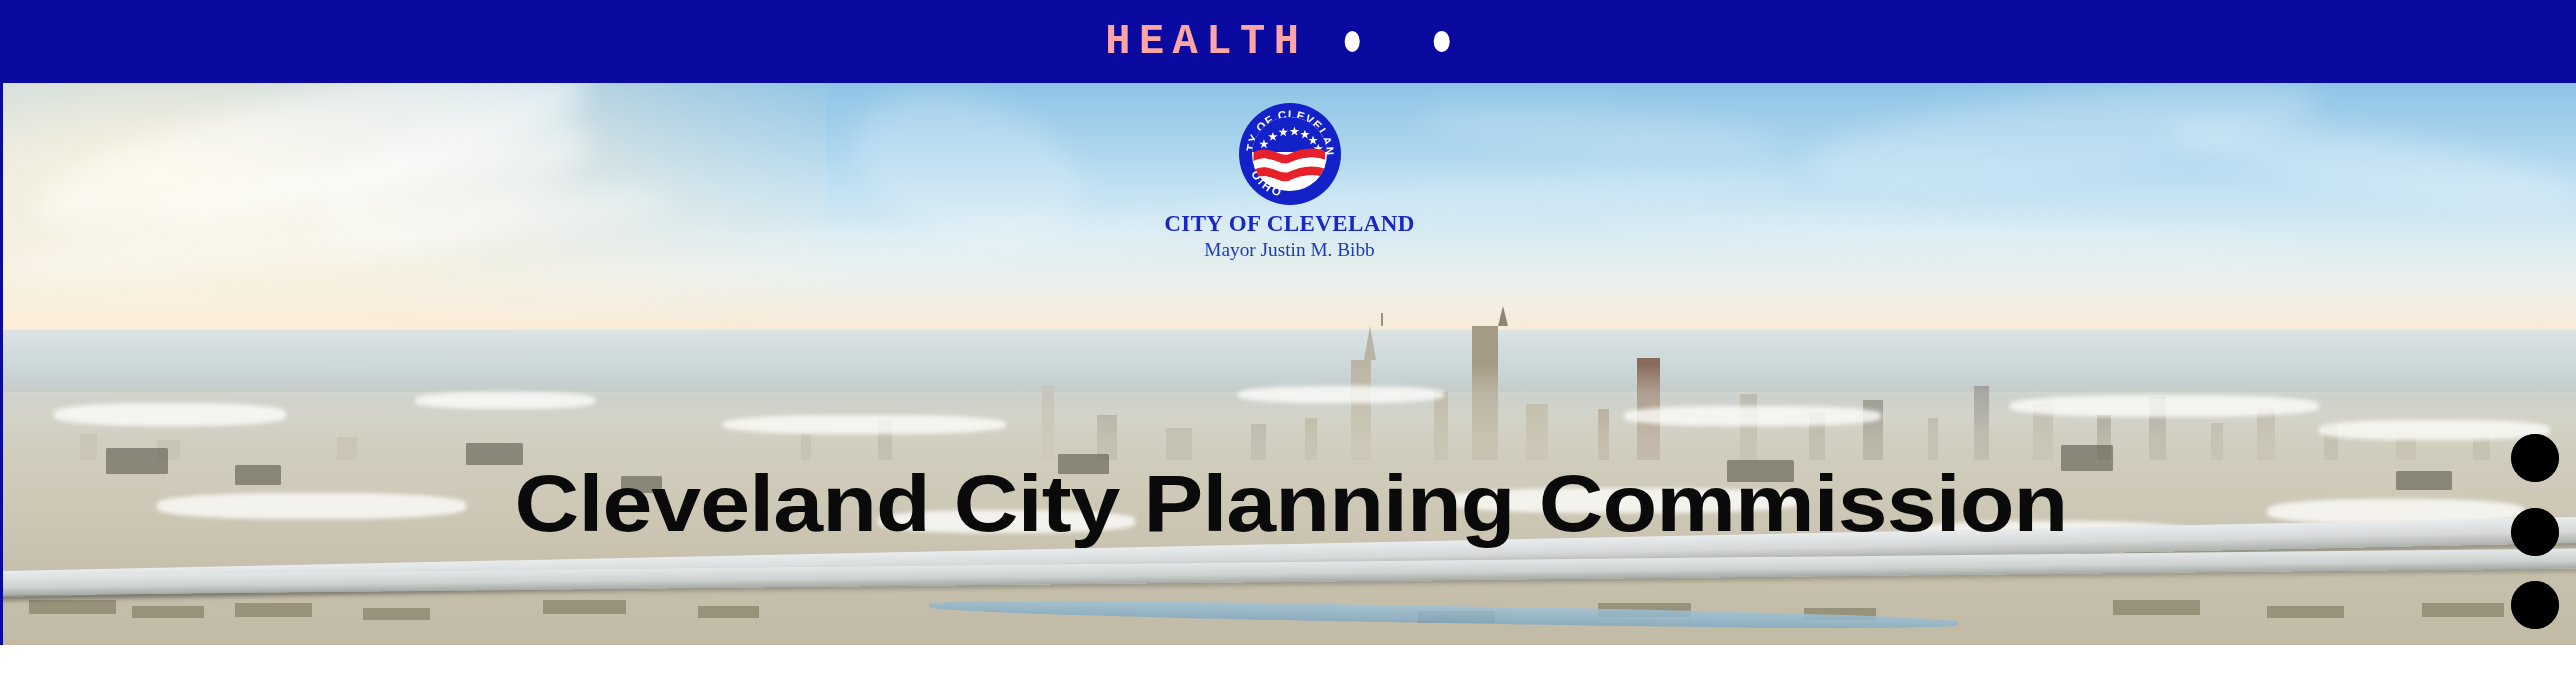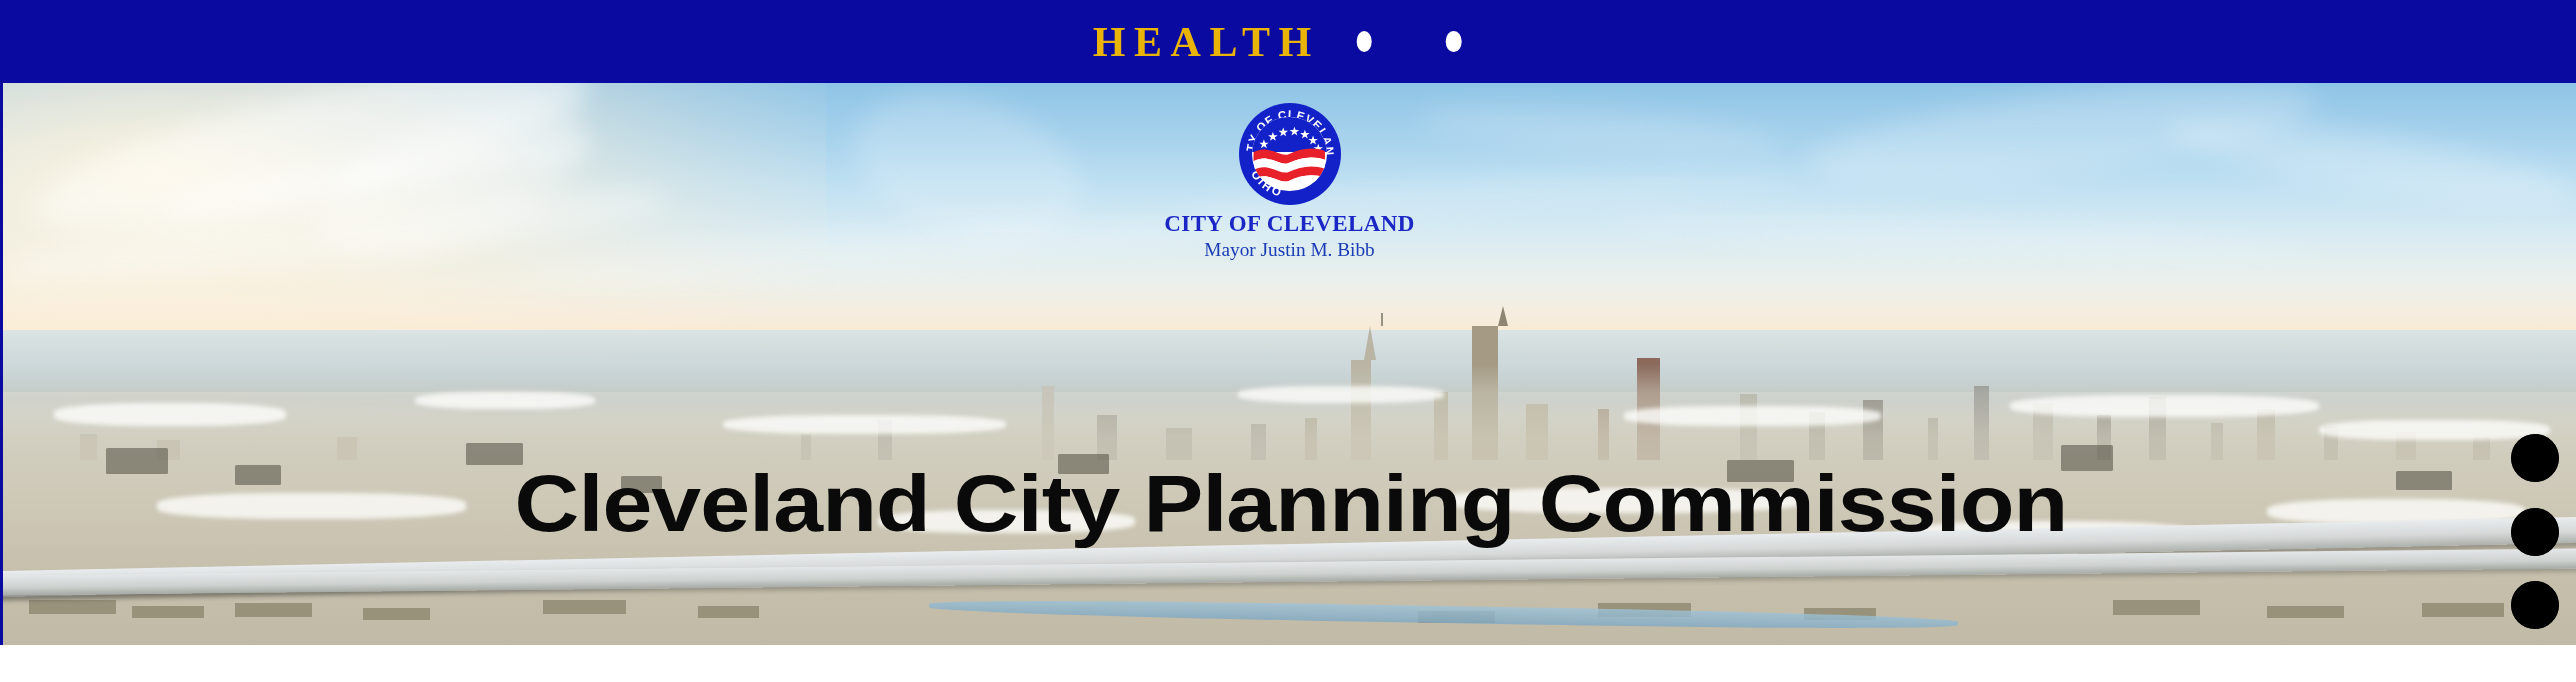--- a/index.html
+++ b/index.html
@@ -24,22 +24,22 @@
     background:#0a09a0;
     display:flex; align-items:center; justify-content:center;
     z-index:40;
   }
   .tagline-inner {
     display:flex; align-items:center;
     gap:0px;
     transform:translateX(7.7px);
   }
   .tagline-word {
-    color:#eab308;
-    font-family:Liberation Serif, serif;
+    color:#fca5a5;
+    font-family:Liberation Mono, monospace;
     font-weight:bold;
     font-size:42px;
     letter-spacing:8.5px;
     line-height:1;
     white-space:nowrap;
   }
   .tagline-dot {
     display:inline-block;
     width:15.4px; height:21px;
     border-radius:50%;

